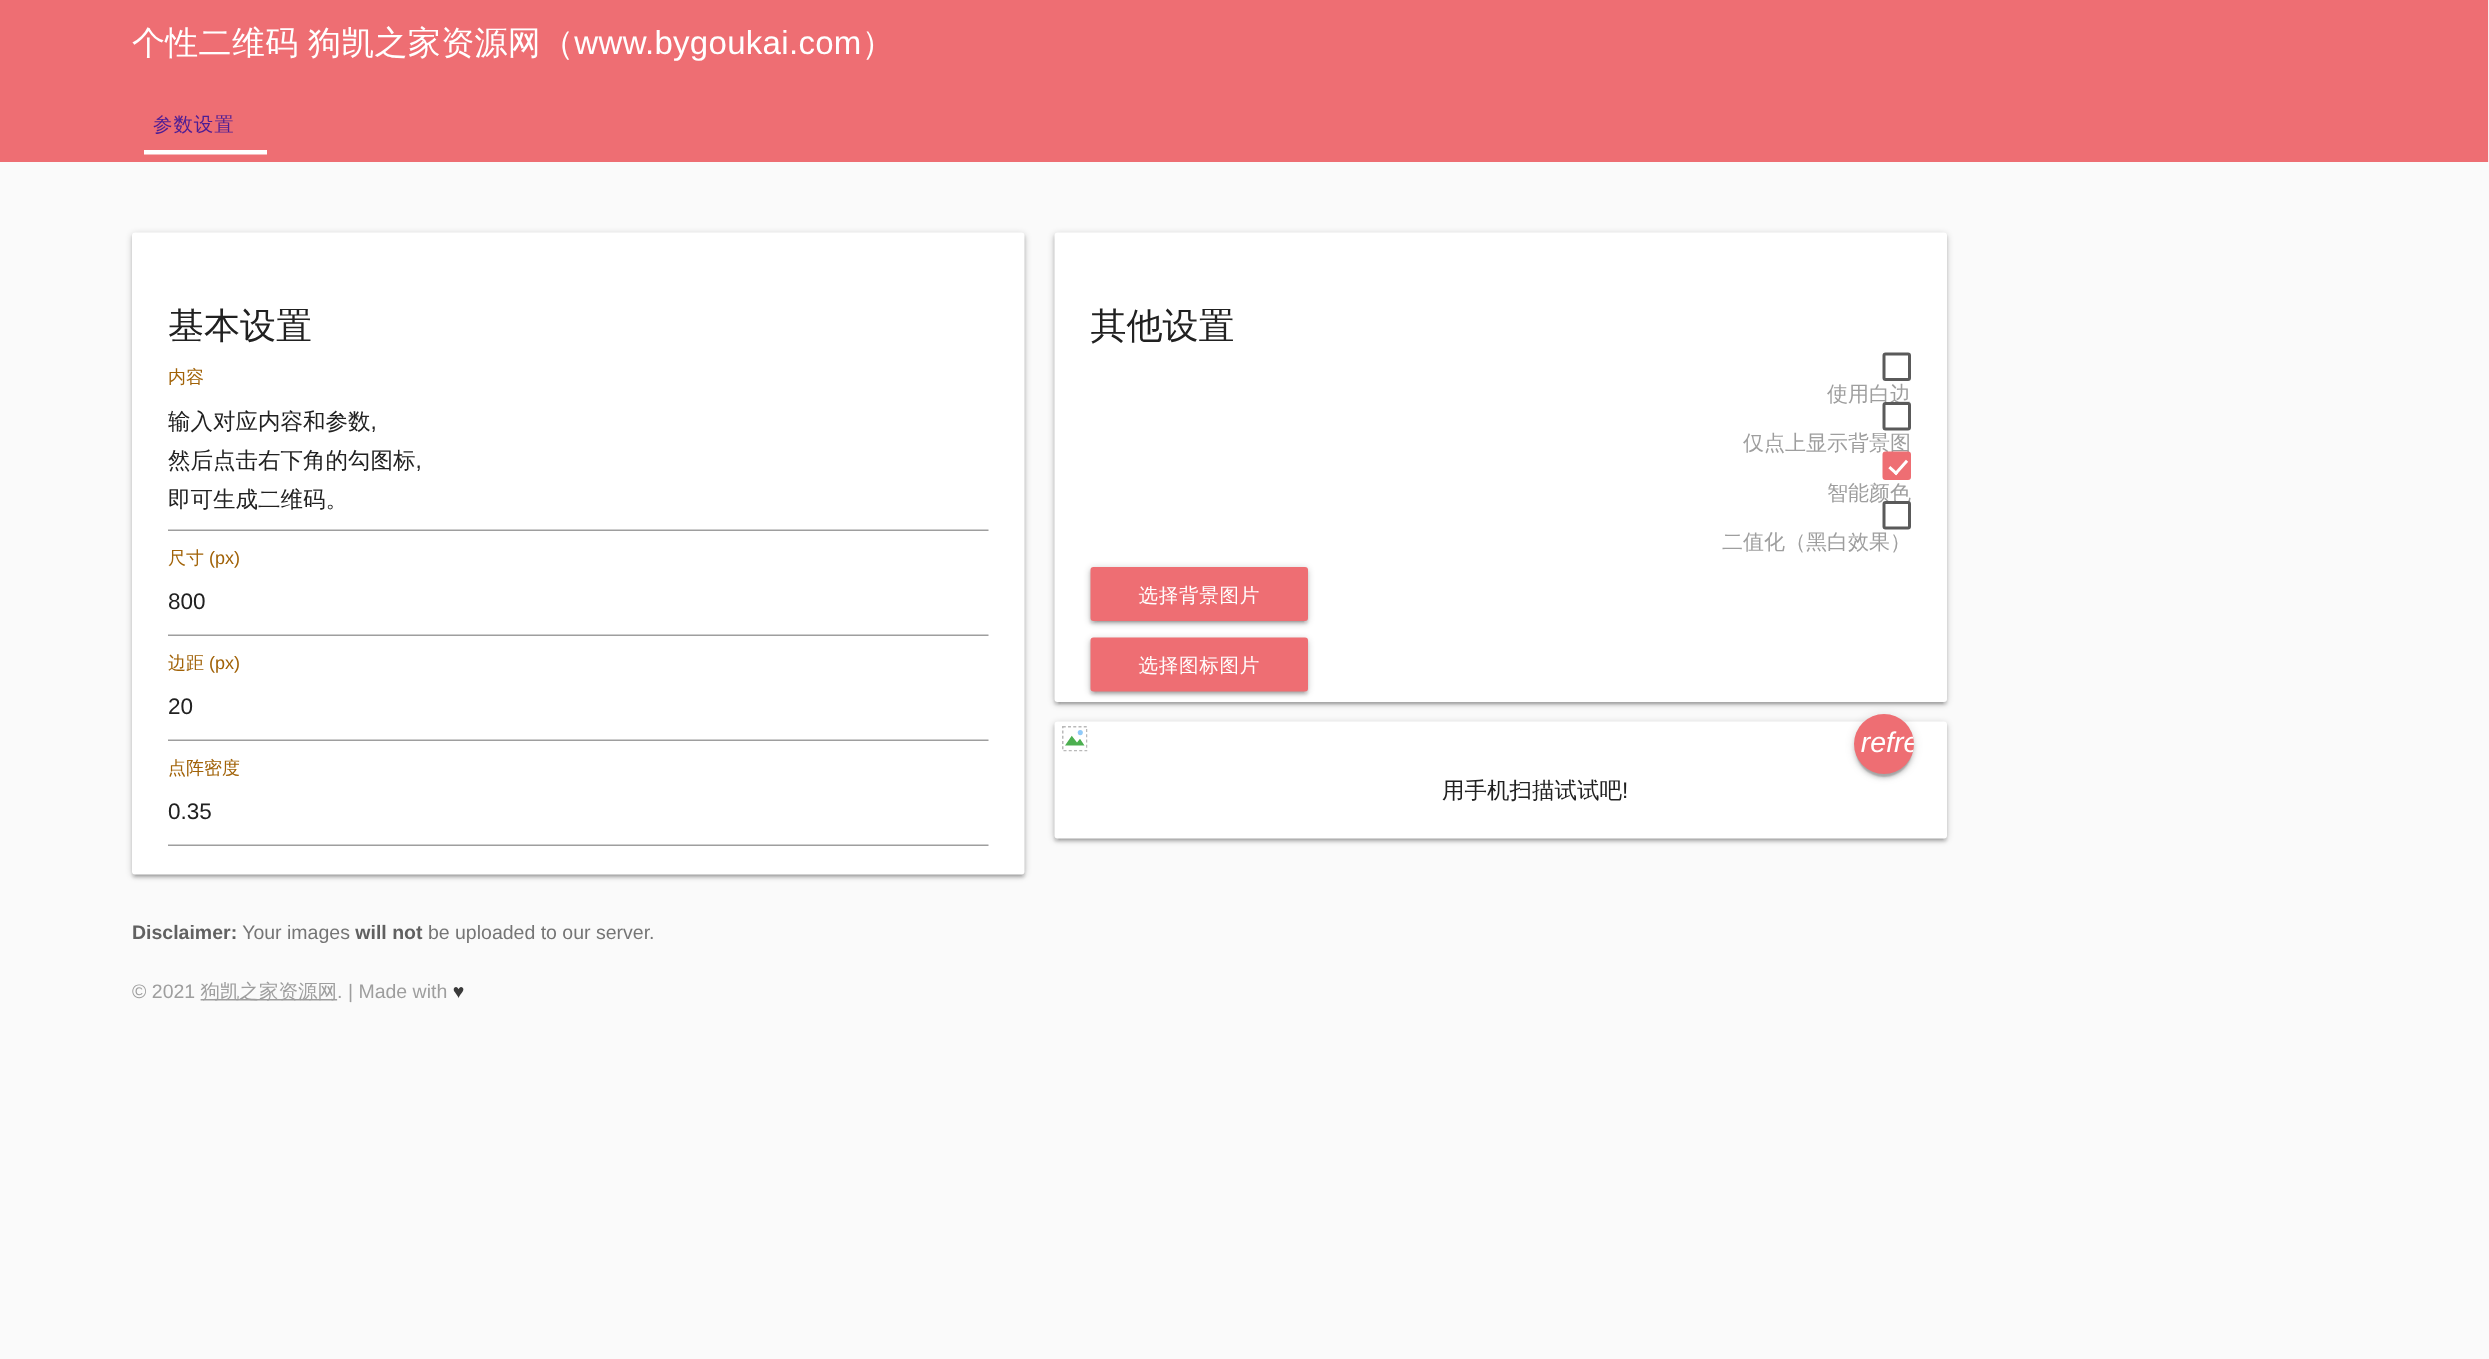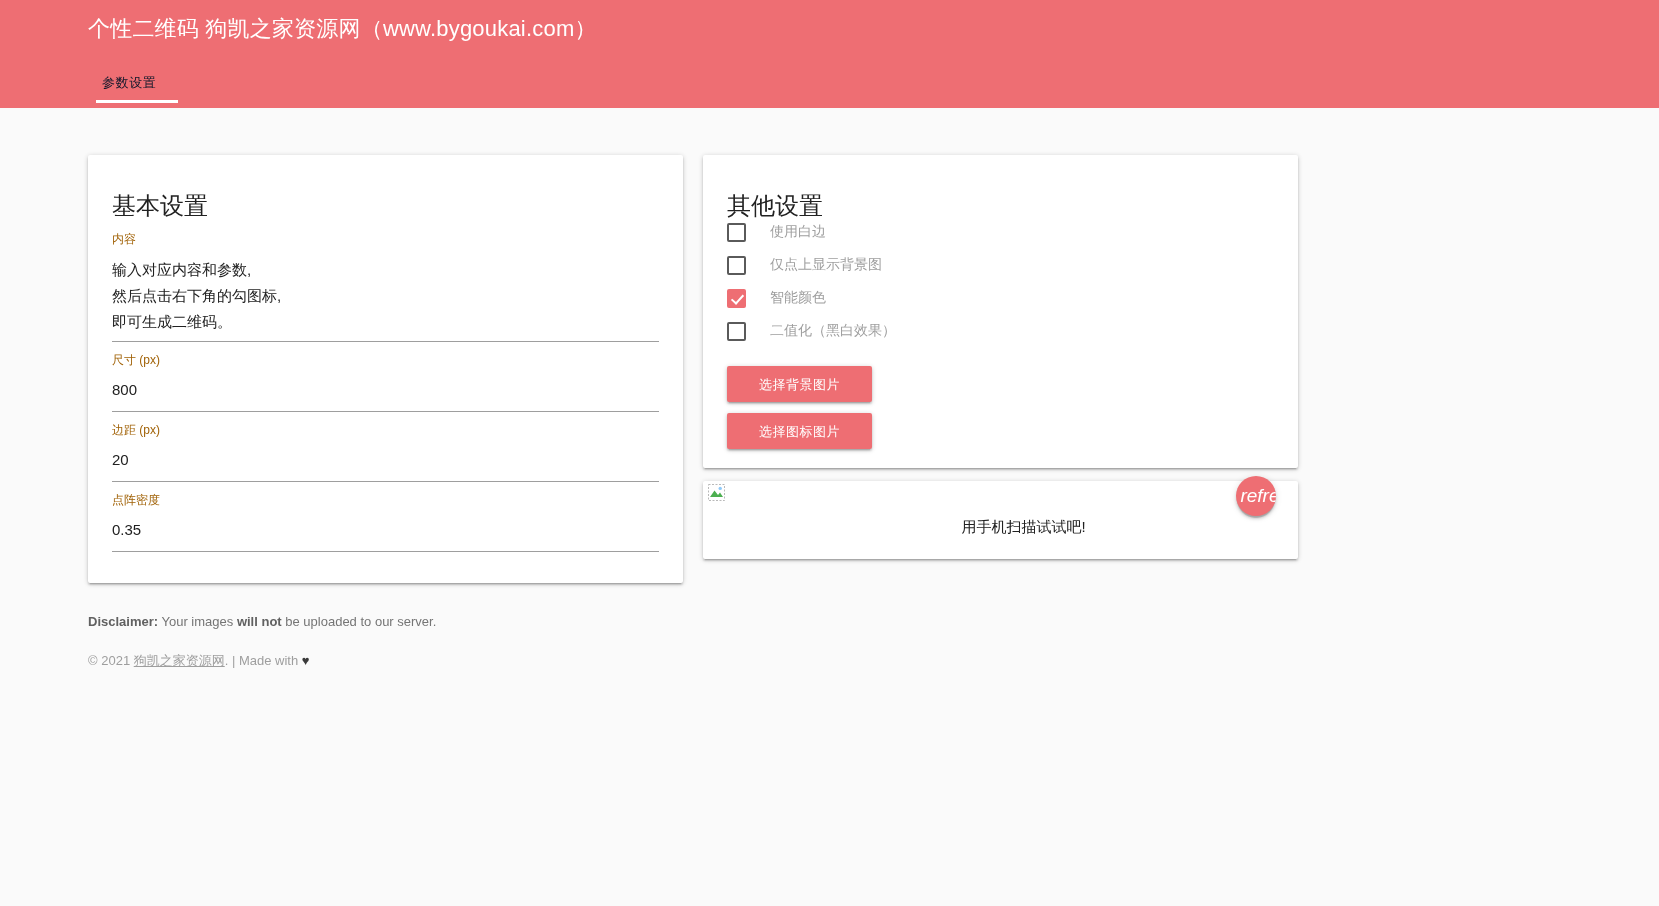--- a/index.html
+++ b/index.html
@@ -24,21 +24,21 @@
     font-size: 22px;
     letter-spacing: .2px;
     white-space: nowrap;
   }
   .tabs-row {
     position: absolute; left: 88px; top: 66px;
     height: 42px;
     display: flex; align-items: flex-start;
   }
   .tab {
-    color: #0f172a;
+    color: #4c1d95;
     font-size: 13px;
     padding: 8px 14px 11px 14px;
     letter-spacing: .6px;
     cursor: pointer;
     position: relative;
     height: 42px;
   }
   .tab-indicator {
     position: absolute;
     left: 96px; top: 100px;
@@ -57,21 +57,21 @@
   }
   #card-basic  { left: 88px;  top: 155px; width: 595px; height: 428px; }
   #card-other  { left: 703px; top: 155px; width: 595px; height: 313px; }
   #card-qr     { left: 703px; top: 481px; width: 595px; height: 78px; overflow: hidden; }
 
   .card-body { padding: 36px 24px 18px 24px; }
 
   .card-title {
     font-size: 24px;
     color: #212121;
-    margin: 0 0 2px 0;
+    margin: 12px 0 2px 0;
     font-weight: normal;
     line-height: 30px;
   }
 
   
   .field { position: relative; margin-top: 10px; }
   .field-label {
     font-size: 12px;
     color: #a16207;
     line-height: 16px;
@@ -84,23 +84,24 @@
     border-bottom: 1px solid #9e9e9e;
     padding-bottom: 6px;
     min-height: 34px;
     white-space: pre-line;
     cursor: text;
   }
   .textarea-value { line-height: 26px; padding-bottom: 6px; }
 
   
   .check-row {
-    display: flex; align-items: flex-start;
+    display: flex; align-items: flex-end;
     height: 33px;
     cursor: pointer;
+    flex-direction: column;
   }
   .cbox {
     width: 19px; height: 19px;
     border: 2px solid #5a5a5a;
     border-radius: 2px;
     background: #fff;
     flex: 0 0 auto;
     position: relative;
   }
   .cbox.checked {

